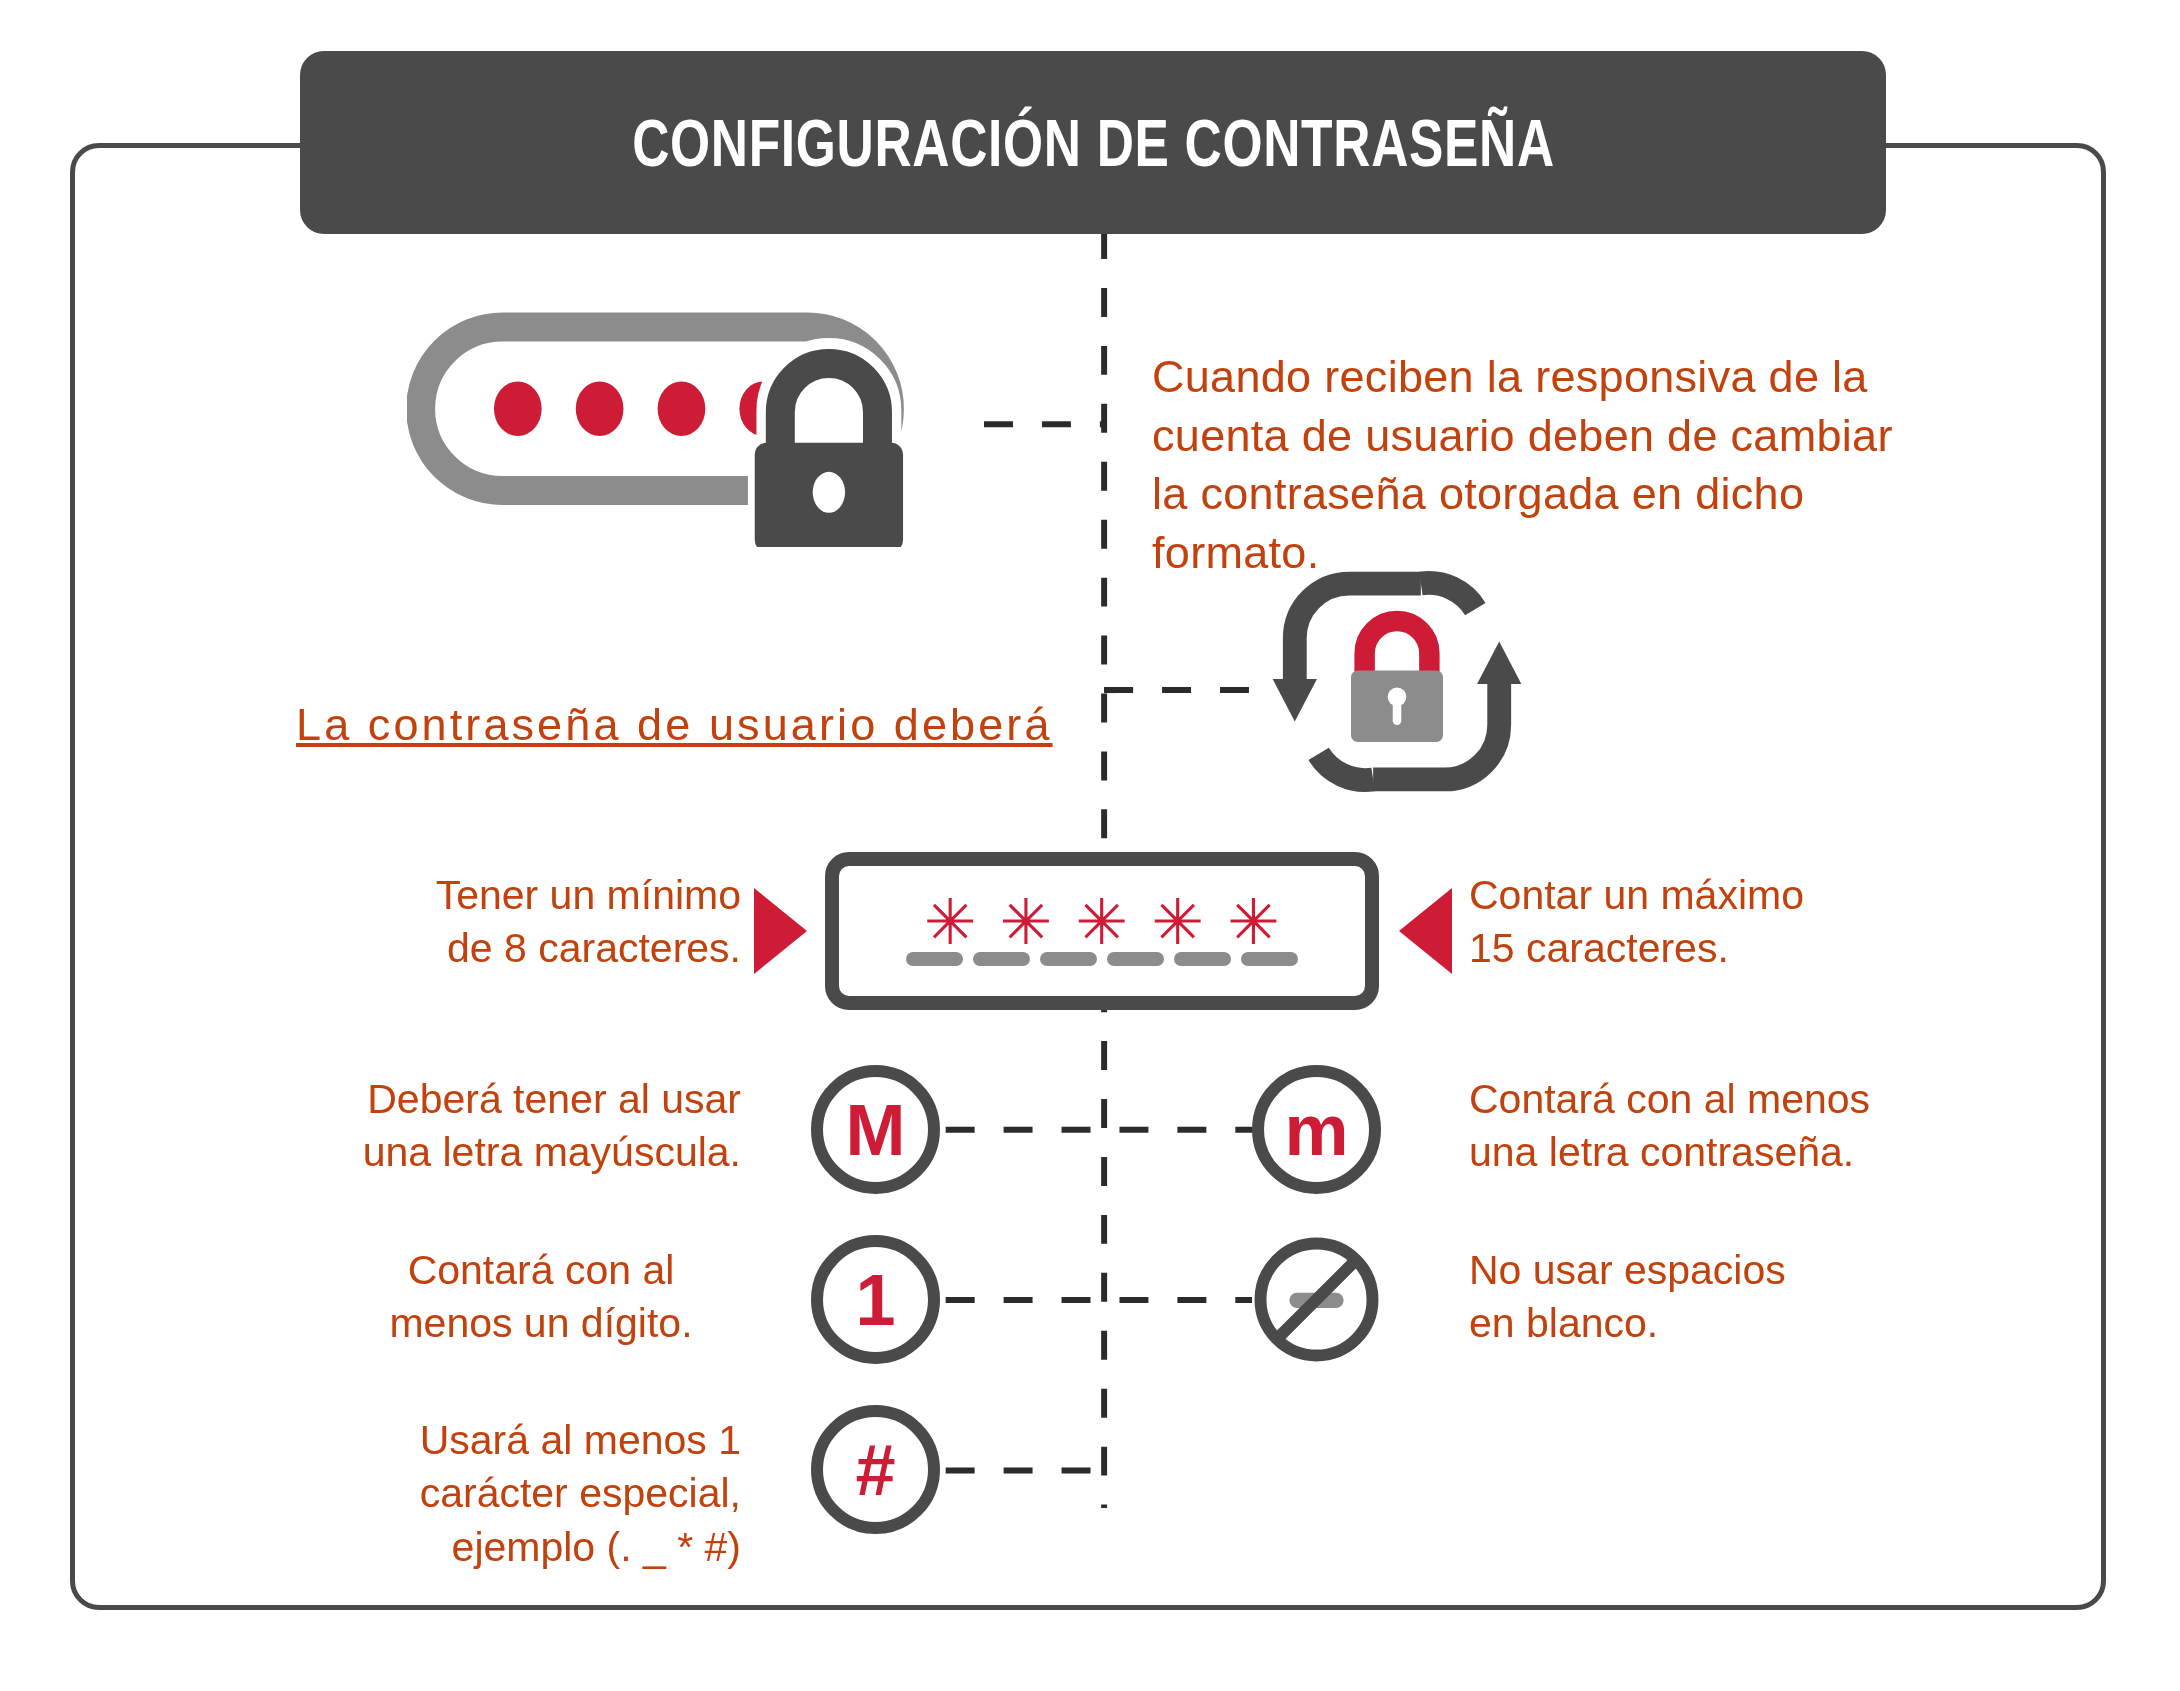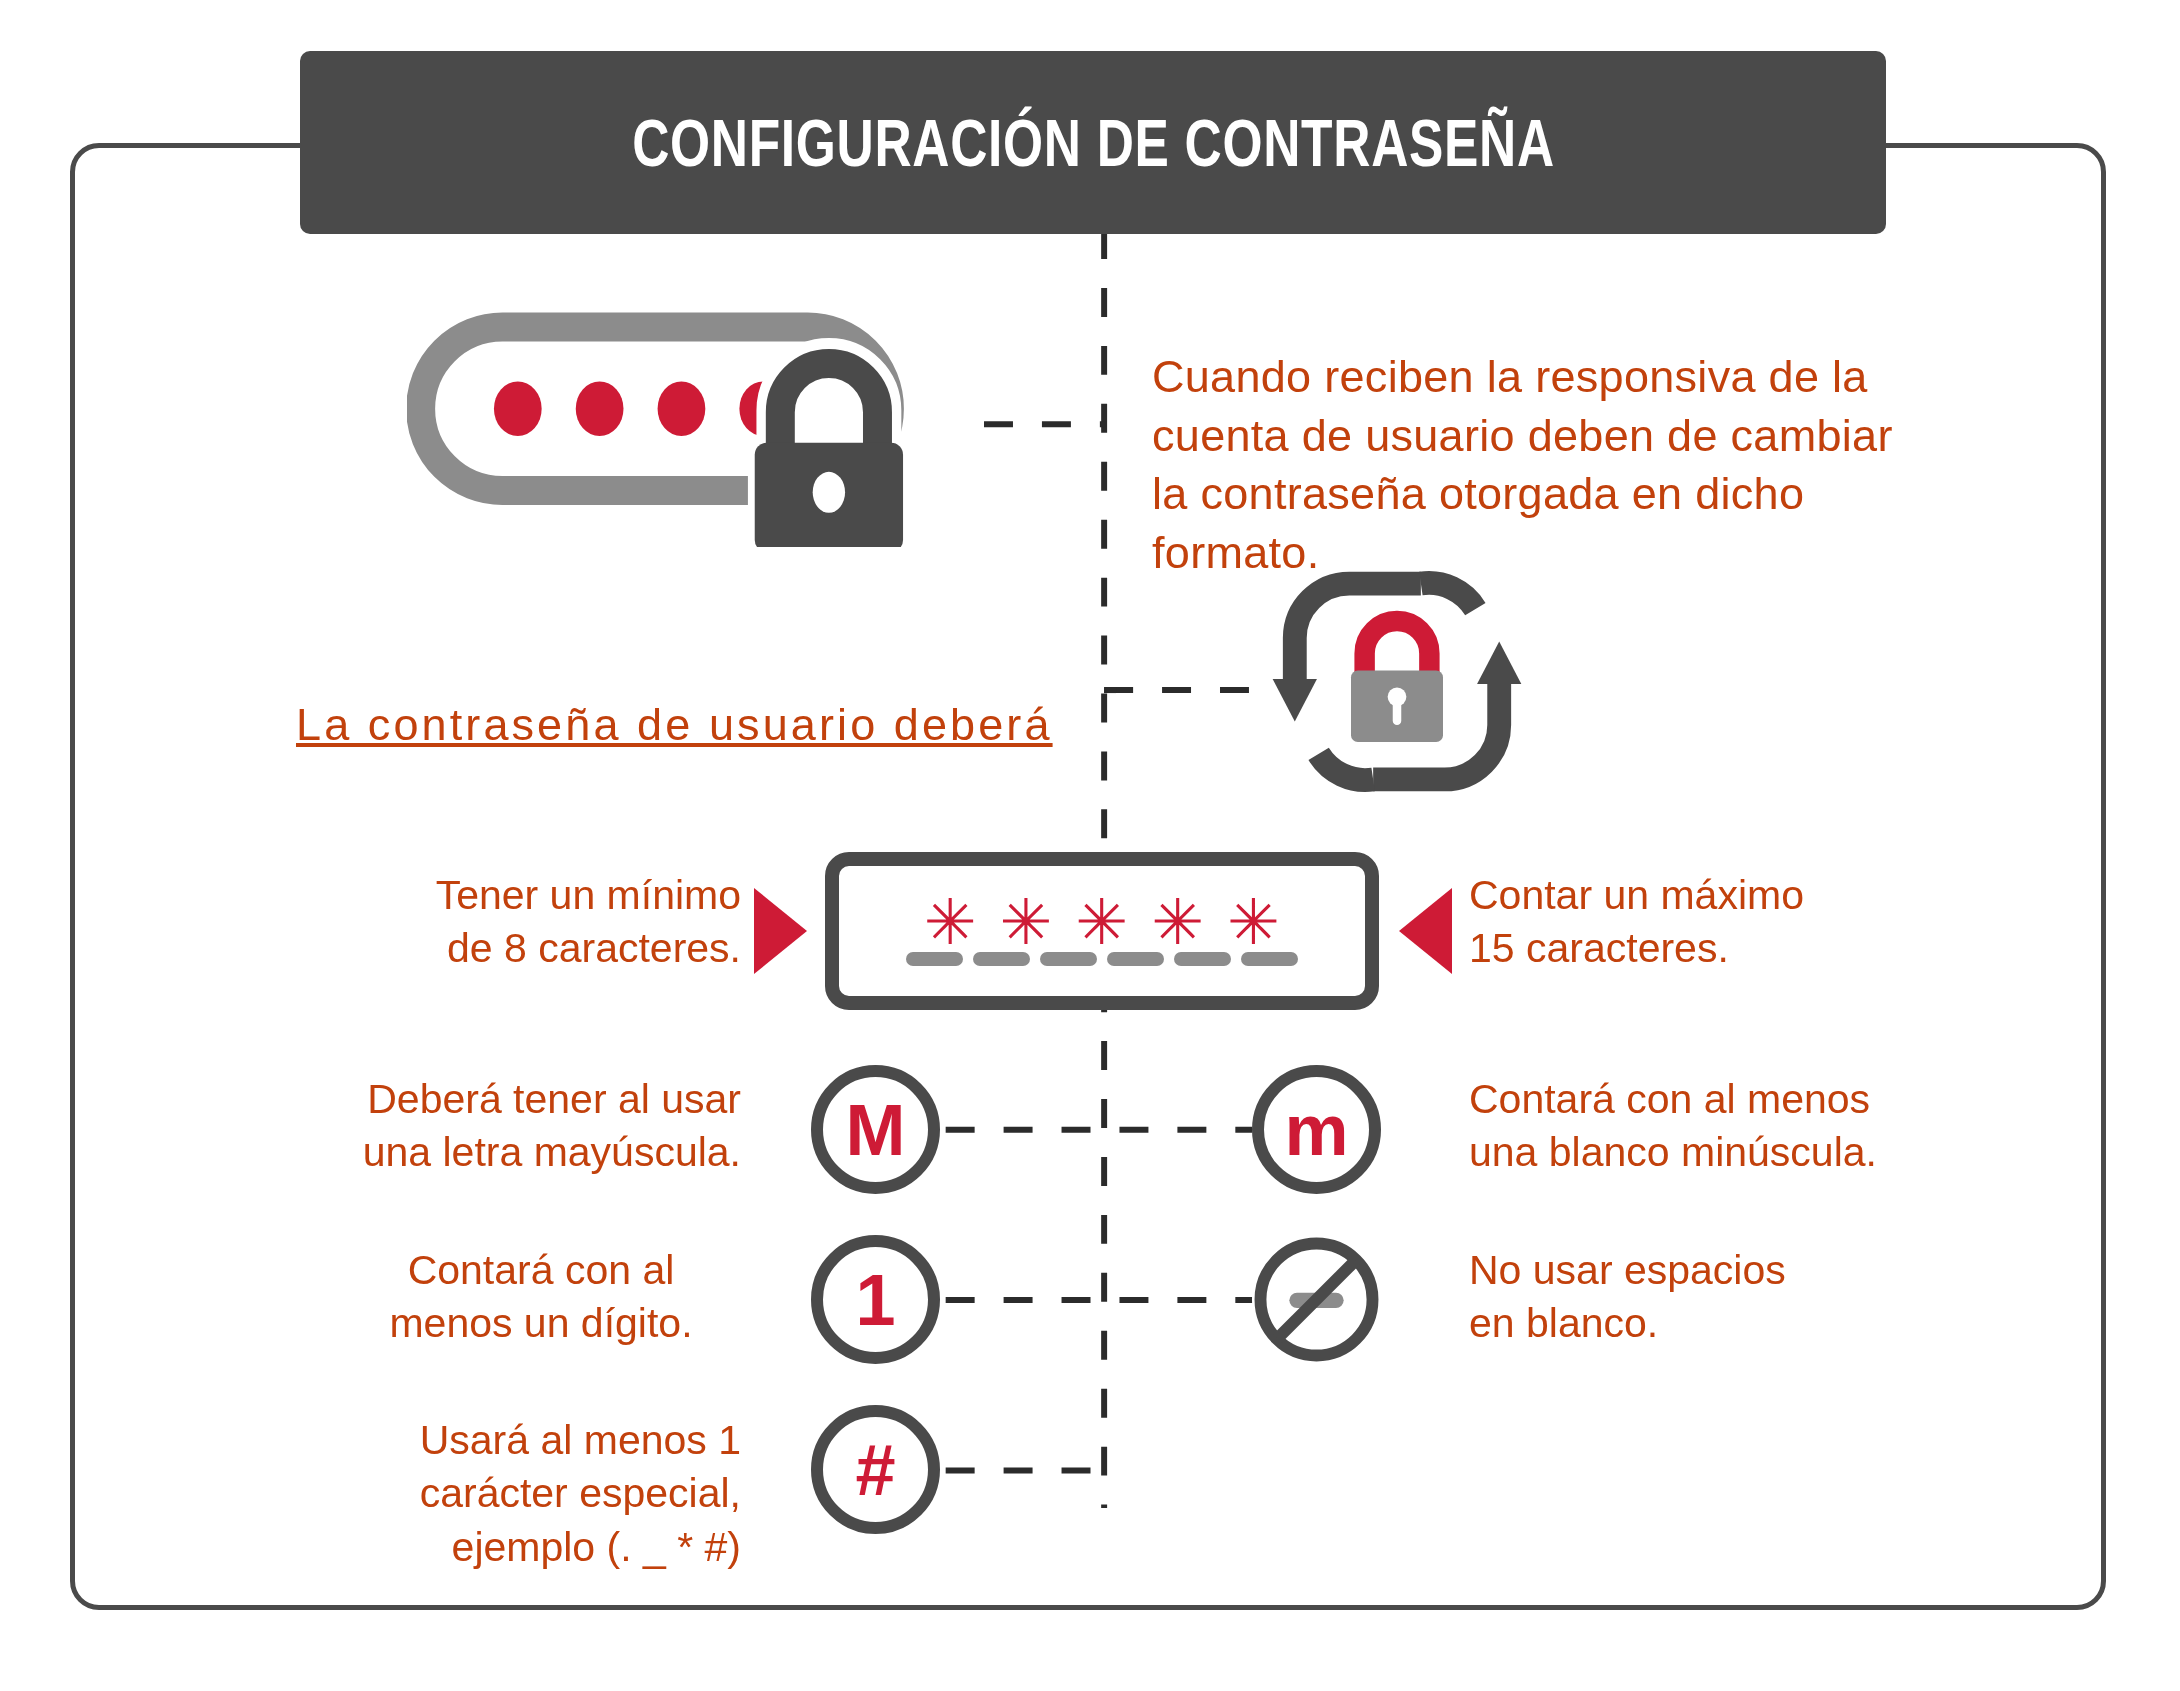--- a/index.html
+++ b/index.html
@@ -30,21 +30,21 @@
   }
 
   
   #title-banner {
     position: absolute;
     left: 300px;
     top: 51px;
     width: 1586px;
     height: 183px;
     background: #4a4a4a;
-    border-radius: 10px;
+    border-radius: 24px;
     display: flex;
     align-items: center;
     justify-content: center;
     z-index: 5;
   }
   #title-text {
     color: #ffffff;
     font-size: 66px;
     font-weight: bold;
     letter-spacing: 0.9px;
@@ -371,21 +371,21 @@
     <line x1="30" y1="122" x2="122" y2="30" stroke="#4a4a4a" stroke-width="14"></line>
   </svg>
 </div>
 <div class="badge" id="badge-hash">
   <span class="glyph">#</span>
 </div>
 
 <div class="txt" id="p-mayus">Deberá tener al usar
 una letra mayúscula.</div>
 <div class="txt" id="p-minus">Contará con al menos
-una blanco minúscula.</div>
+una letra contraseña.</div>
 <div class="txt" id="p-digito">Contará con al
 menos un dígito.</div>
 <div class="txt" id="p-espacios">No usar espacios
 en blanco.</div>
 <div class="txt" id="p-especial">Usará al menos 1
 carácter especial,
 ejemplo (. _ * #)</div>
 
 
 </body></html>

